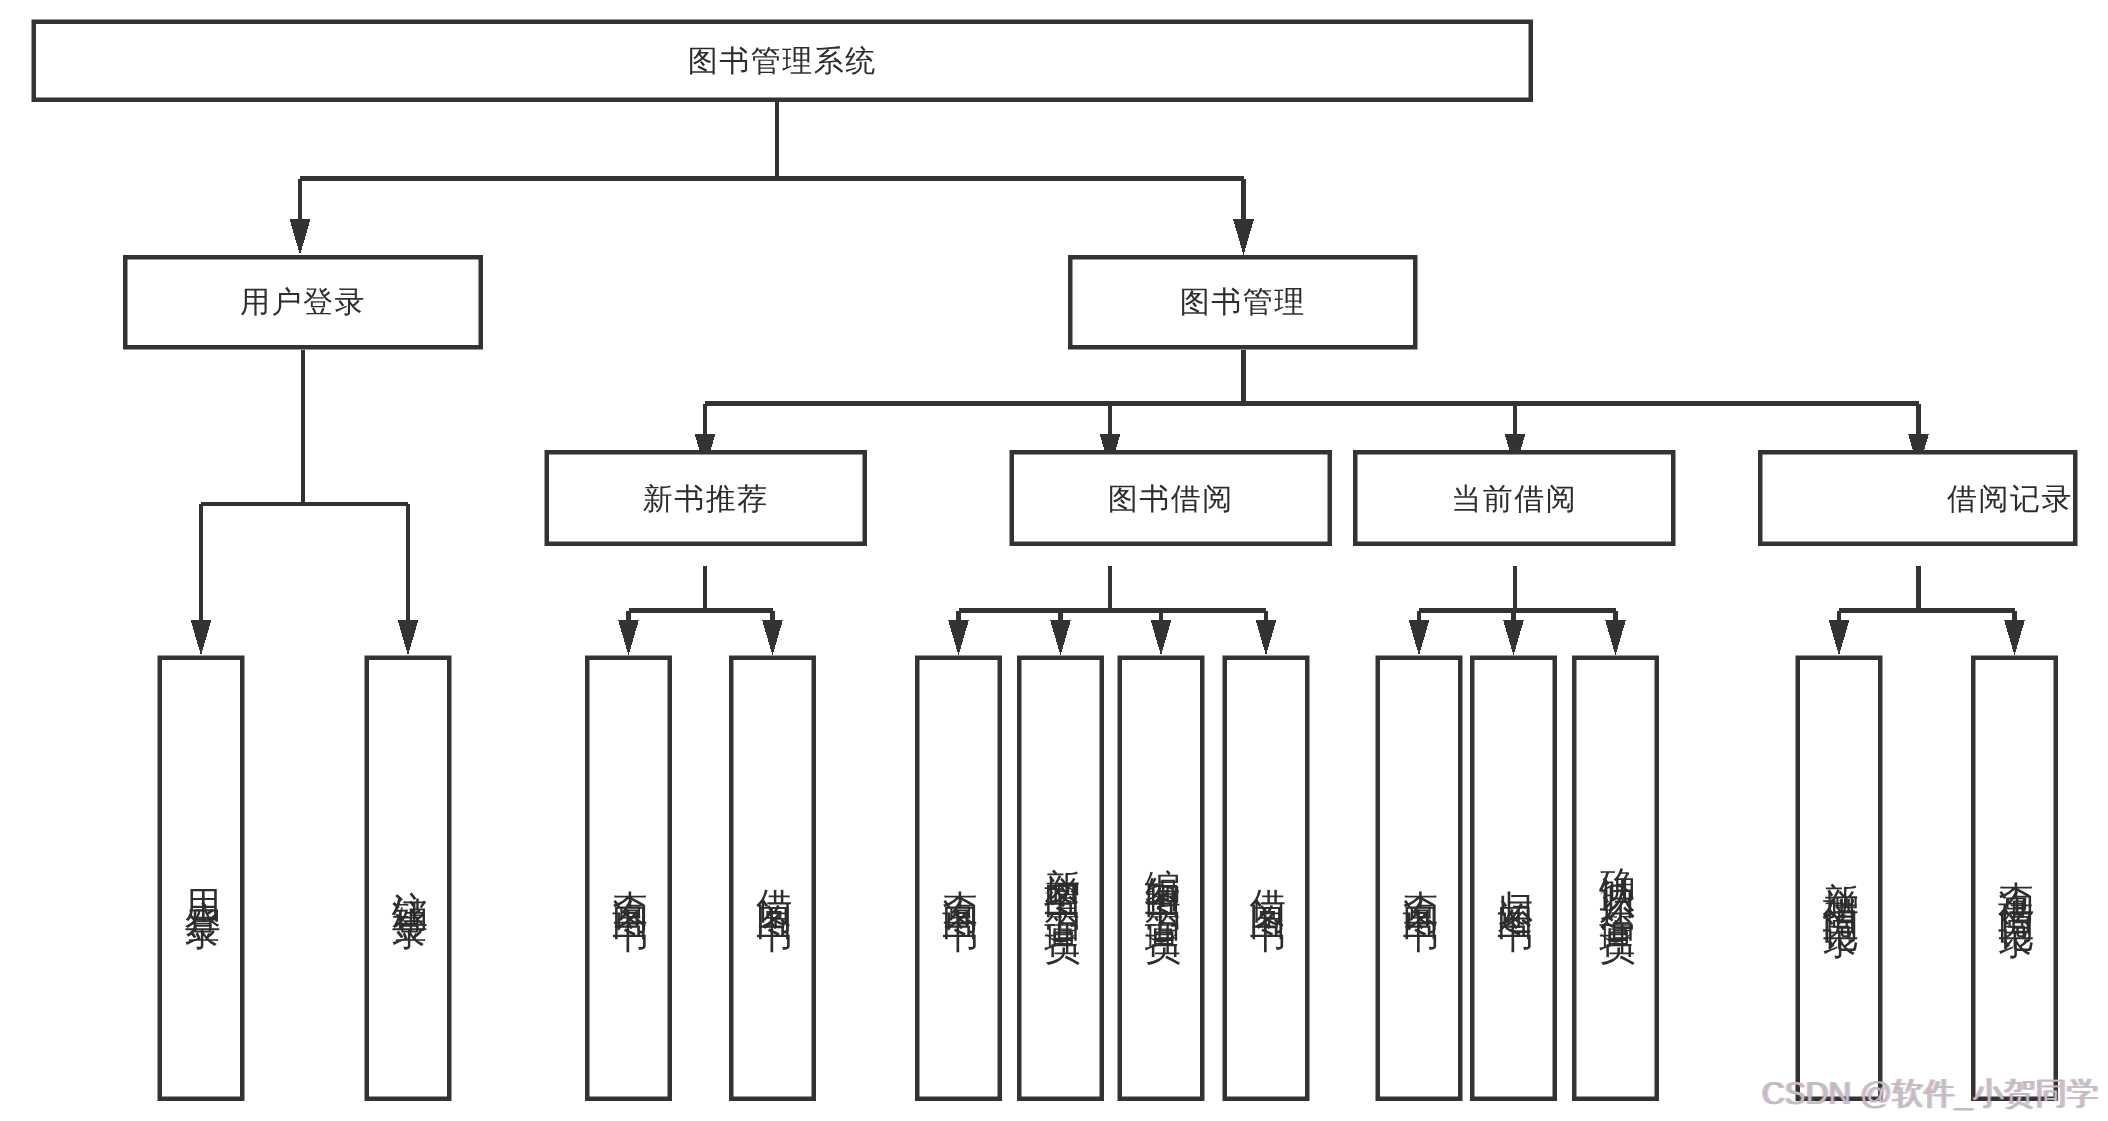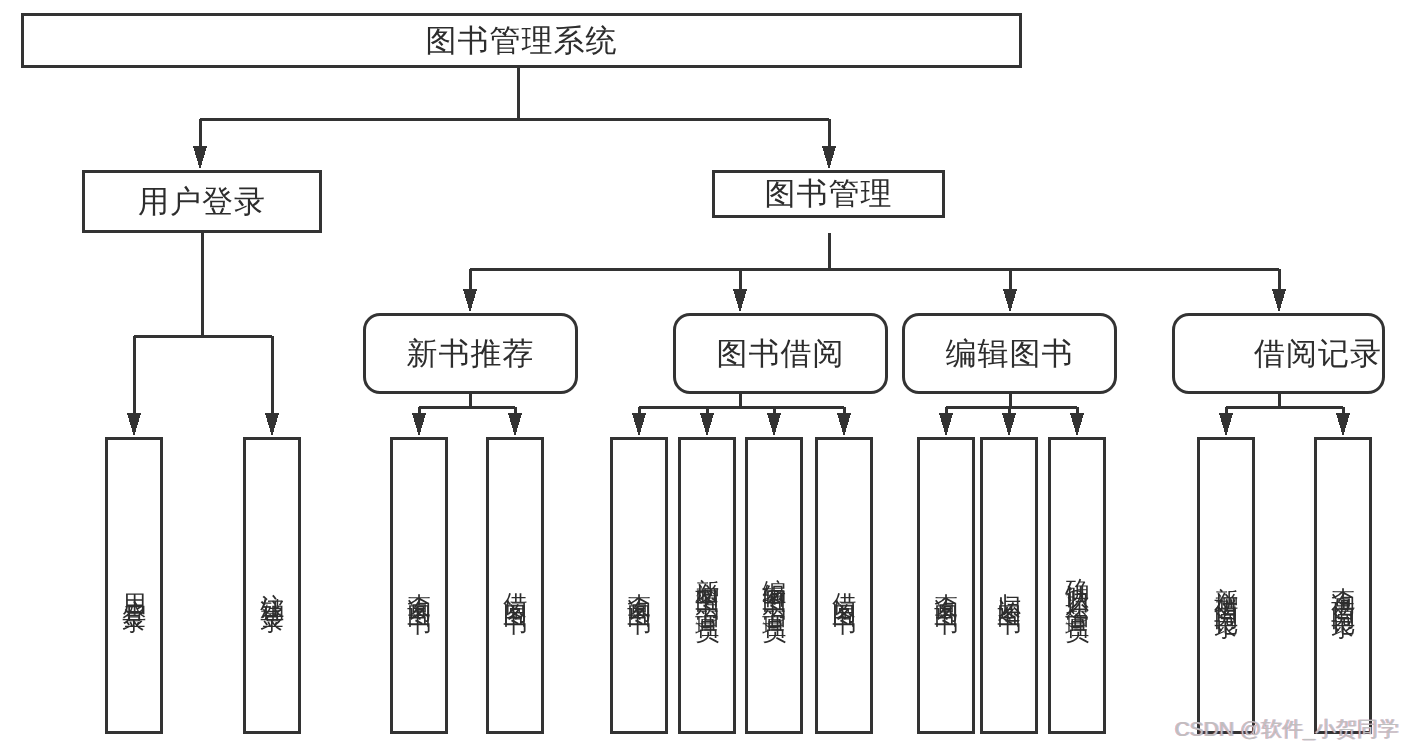--- a/index.html
+++ b/index.html
@@ -23,39 +23,39 @@
   .connectors polygon{fill:var(--line);}
   .node{
     position:absolute;
     box-sizing:border-box;
     border:3px solid var(--border);
     background:#fff;
     display:flex;align-items:center;justify-content:center;
     z-index:2;
   }
   .hlabel{
-    font-size:31px;
+    font-size:20px;
     letter-spacing:1px;
     white-space:nowrap;
   }
   .leaf .vlabel{
     writing-mode:vertical-rl;
     text-orientation:mixed;
     font-size:24px;
     letter-spacing:6px;
     line-height:1.1;
     white-space:nowrap;
   }
   
   .n-root{left:21px;top:13px;width:1001px;height:55px;}
   
   .n-userlogin{left:82px;top:170px;width:240px;height:63px;}
-  .n-bookmgmt{left:712px;top:170px;width:233px;height:48px;}
-  
-  .n-l3{top:313px;height:81px;border-radius:17px;}
+  .n-bookmgmt{left:712px;top:170px;width:233px;height:63px;}
+  
+  .n-l3{top:300px;height:64px;}
   .n-newbook{left:363px;width:215px;}
   .n-borrowmod{left:633px;width:215px;margin-left:40px;}
   .n-current{left:902px;width:215px;}
   .n-records{left:1172px;width:213px;justify-content:flex-end;}
   
   .leaf{top:437px;width:58px;height:297px;}
   .lf-1a{left:105px;} .lf-1b{left:243px;}
   .lf-2a{left:390px;} .lf-2b{left:486px;}
   .lf-3a{left:610px;} .lf-3b{left:678px;} .lf-3c{left:745px;} .lf-3d{left:815px;}
   .lf-4a{left:917px;} .lf-4b{left:980px;} .lf-4c{left:1048px;}
@@ -147,21 +147,21 @@
     <span class="hlabel">图书管理</span>
   </div>
 
   <div class="node n-l3 n-newbook">
     <span class="hlabel">新书推荐</span>
   </div>
   <div class="node n-l3 n-borrowmod">
     <span class="hlabel">图书借阅</span>
   </div>
   <div class="node n-l3 n-current">
-    <span class="hlabel">编辑图书</span>
+    <span class="hlabel">当前借阅</span>
   </div>
   <div class="node n-l3 n-records">
     <span class="hlabel">借阅记录</span>
   </div>
 
   <div class="node leaf lf-1a">
     <span class="vlabel">用户登录</span>
   </div>
   <div class="node leaf lf-1b">
     <span class="vlabel">注销登录</span>

